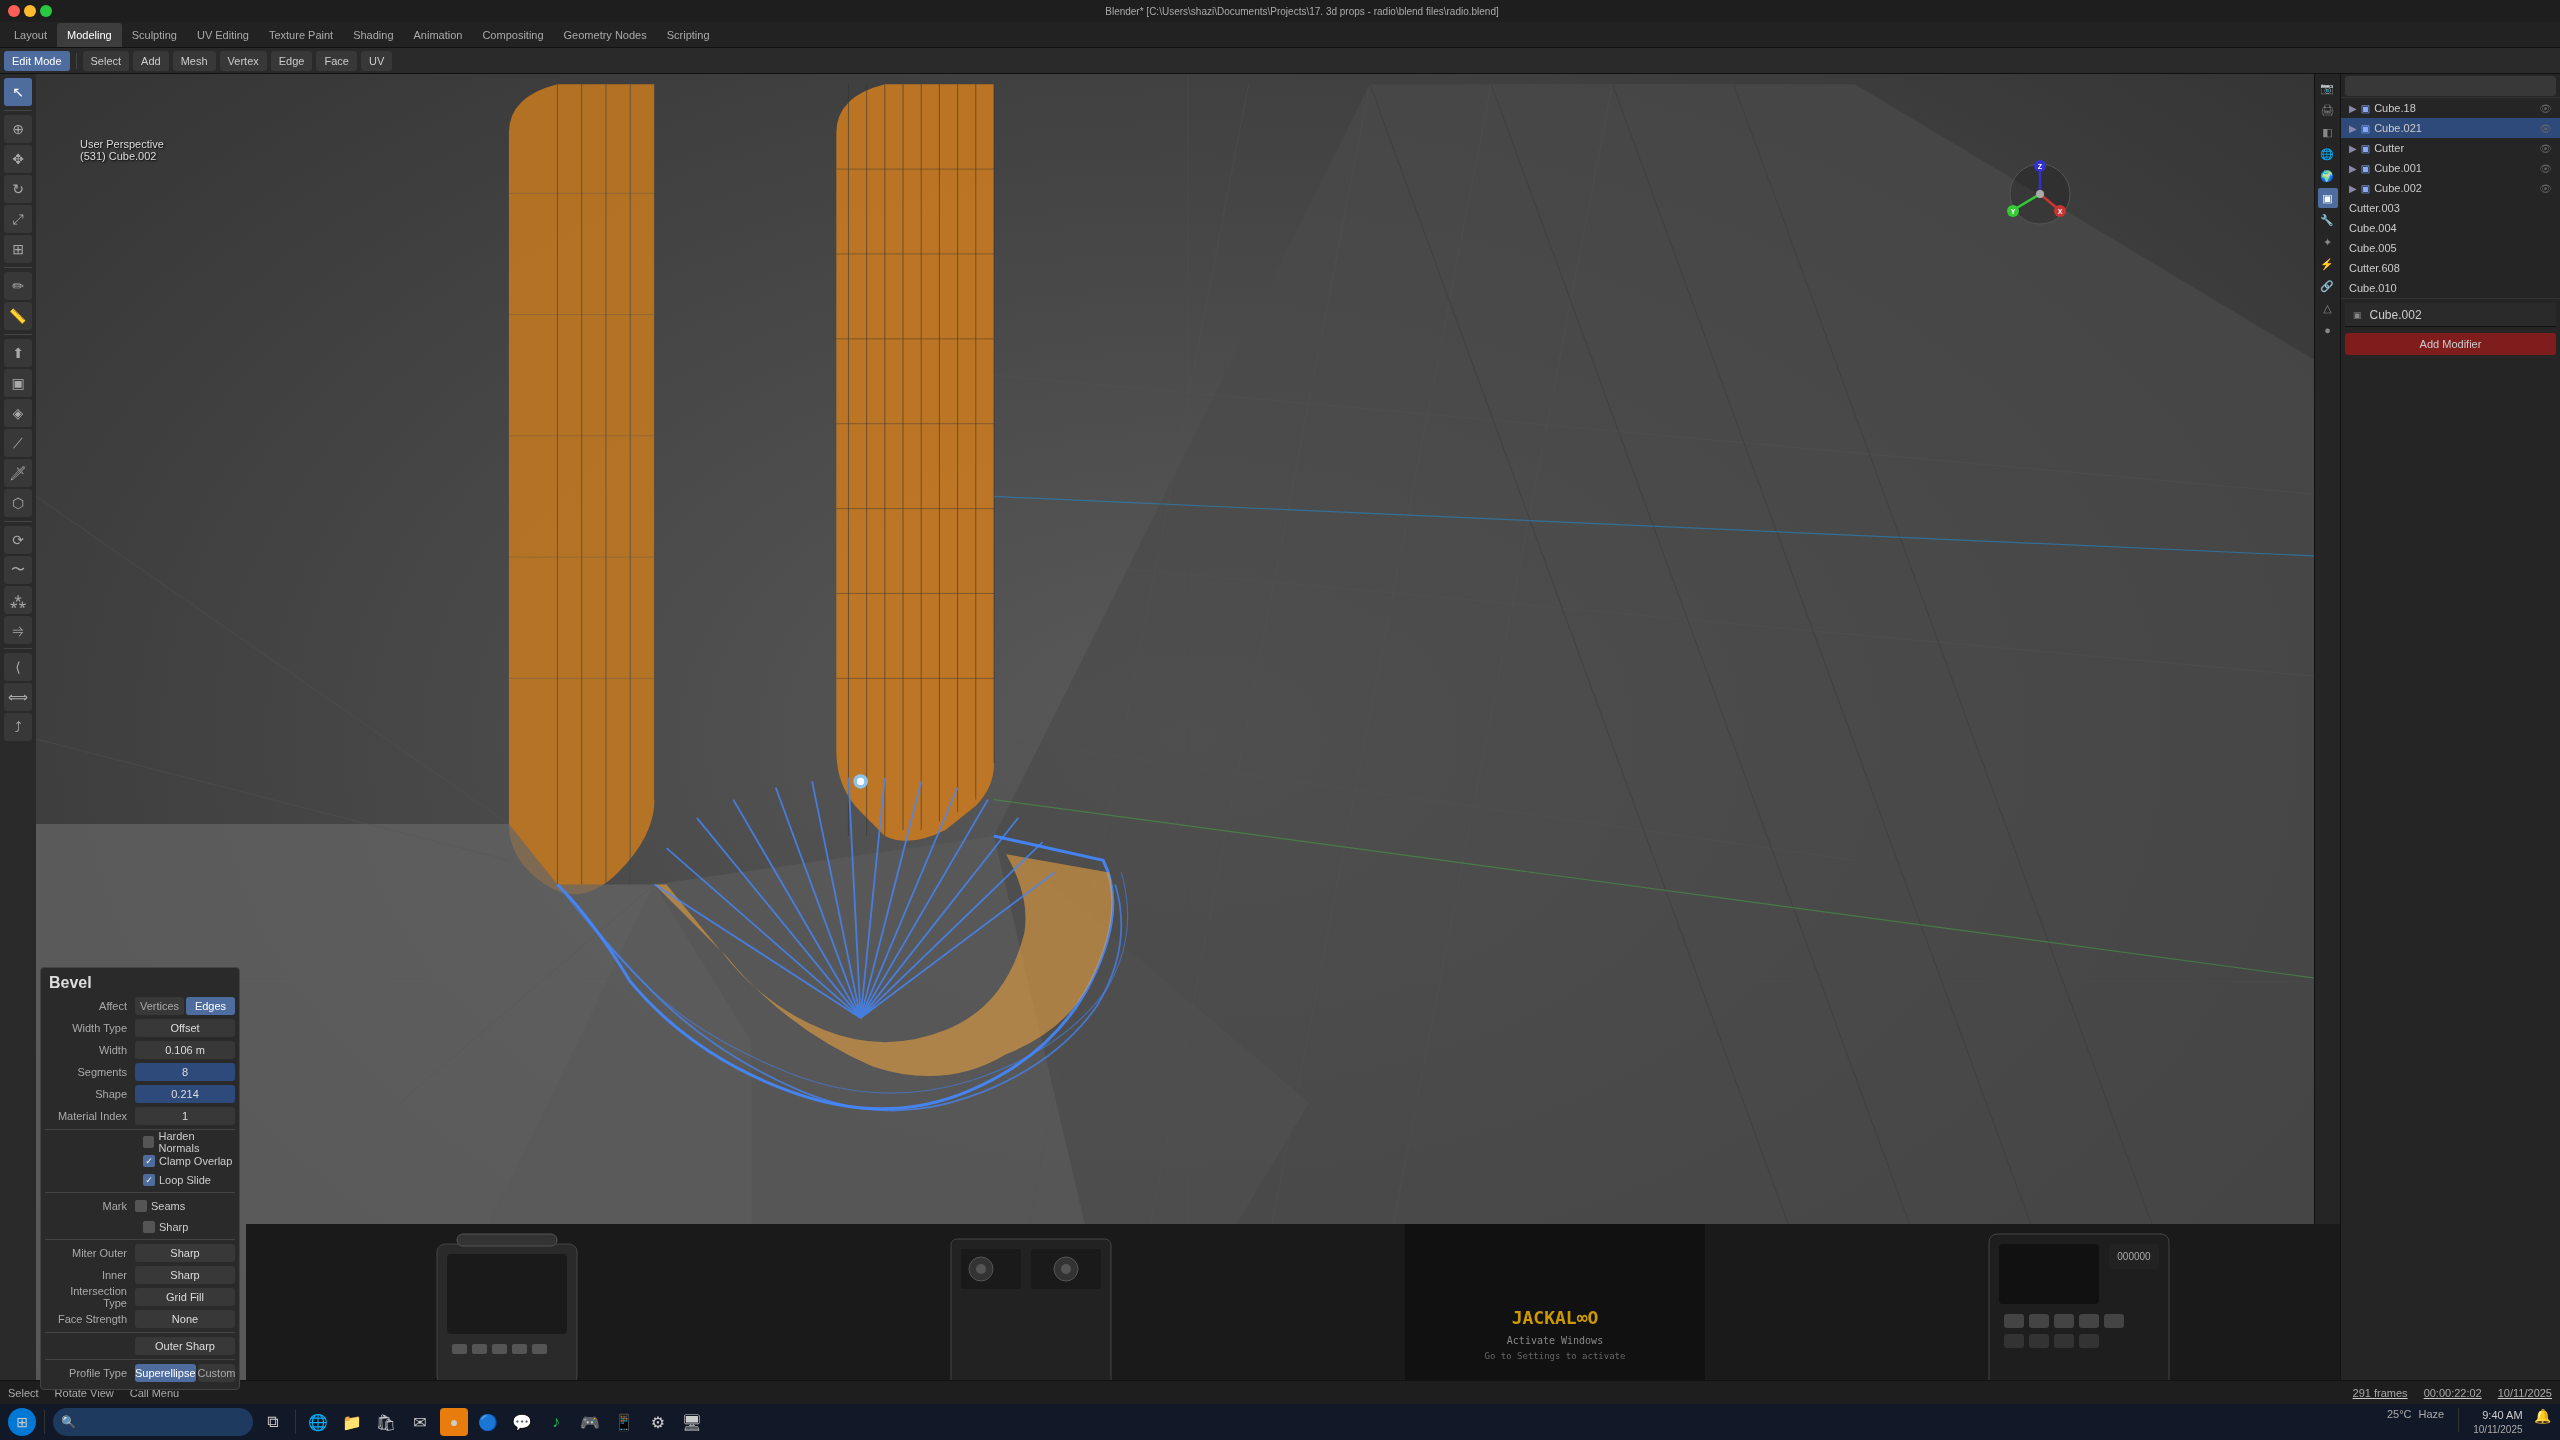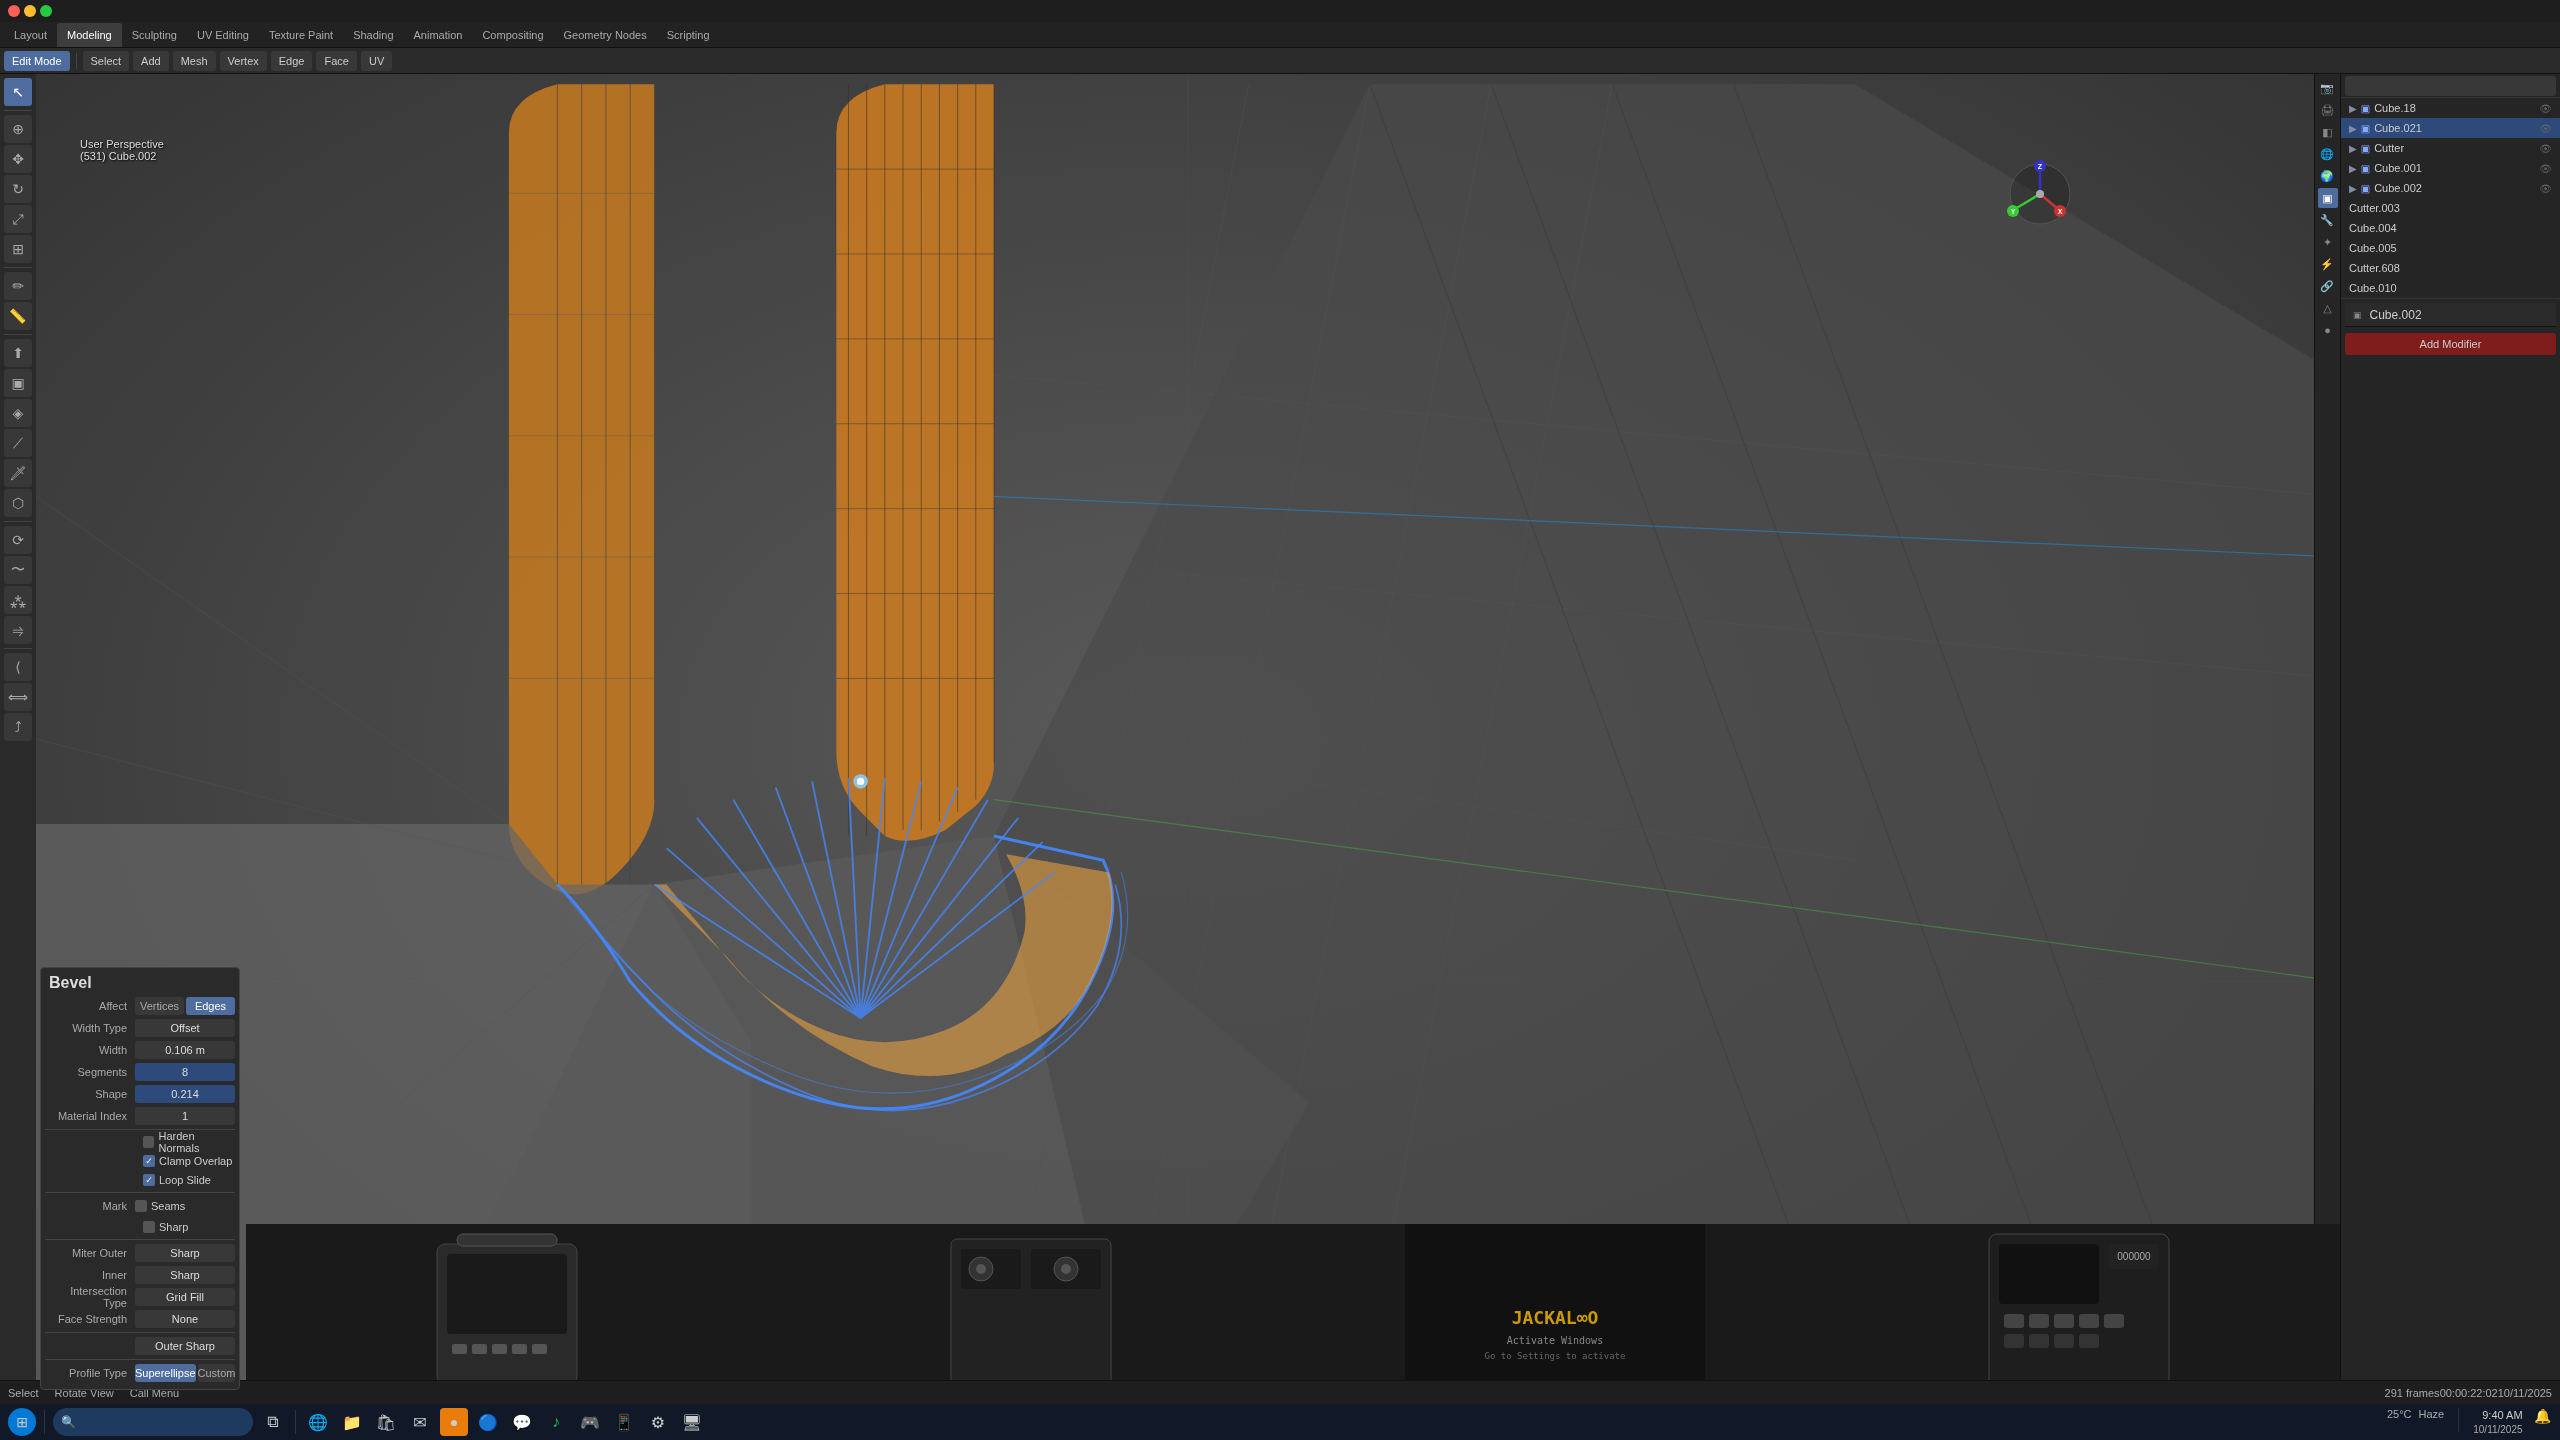--- a/index.html
+++ b/index.html
@@ -477,20 +477,21 @@
   </style>
 </head>
 <body>
 
 <div class="title-bar">
   <div class="title-bar-controls">
     <div class="title-btn btn-close"></div>
     <div class="title-btn btn-min"></div>
     <div class="title-btn btn-max"></div>
   </div>
+  <div class="title-bar-title">Blender* [C:\Users\shazi\Documents\Projects\17. 3d props - radio\blend files\radio.blend]</div>
 </div>
 
 <div id="workspace-tabs">
   <div class="ws-tab">Layout</div>
   <div class="ws-tab active">Modeling</div>
   <div class="ws-tab">Sculpting</div>
   <div class="ws-tab">UV Editing</div>
   <div class="ws-tab">Texture Paint</div>
   <div class="ws-tab">Shading</div>
   <div class="ws-tab">Animation</div>
@@ -965,21 +966,21 @@
 <div id="status-bar" style="bottom:36px;height:24px;">
   <div class="status-item">
     <span>Select</span>
   </div>
   <div class="status-item">
     <span>Rotate View</span>
   </div>
   <div class="status-item">
     <span>Call Menu</span>
   </div>
-  <div style="margin-left:auto;display:flex;">
+  <div style="margin-left:auto;display:flex;gap:16px;text-decoration:underline;">
     <div class="status-item">
       <span>291 frames</span>
     </div>
     <div class="status-item">
       <span>00:00:22:02</span>
     </div>
     <div class="status-item">
       <span>10/11/2025</span>
     </div>
   </div>

